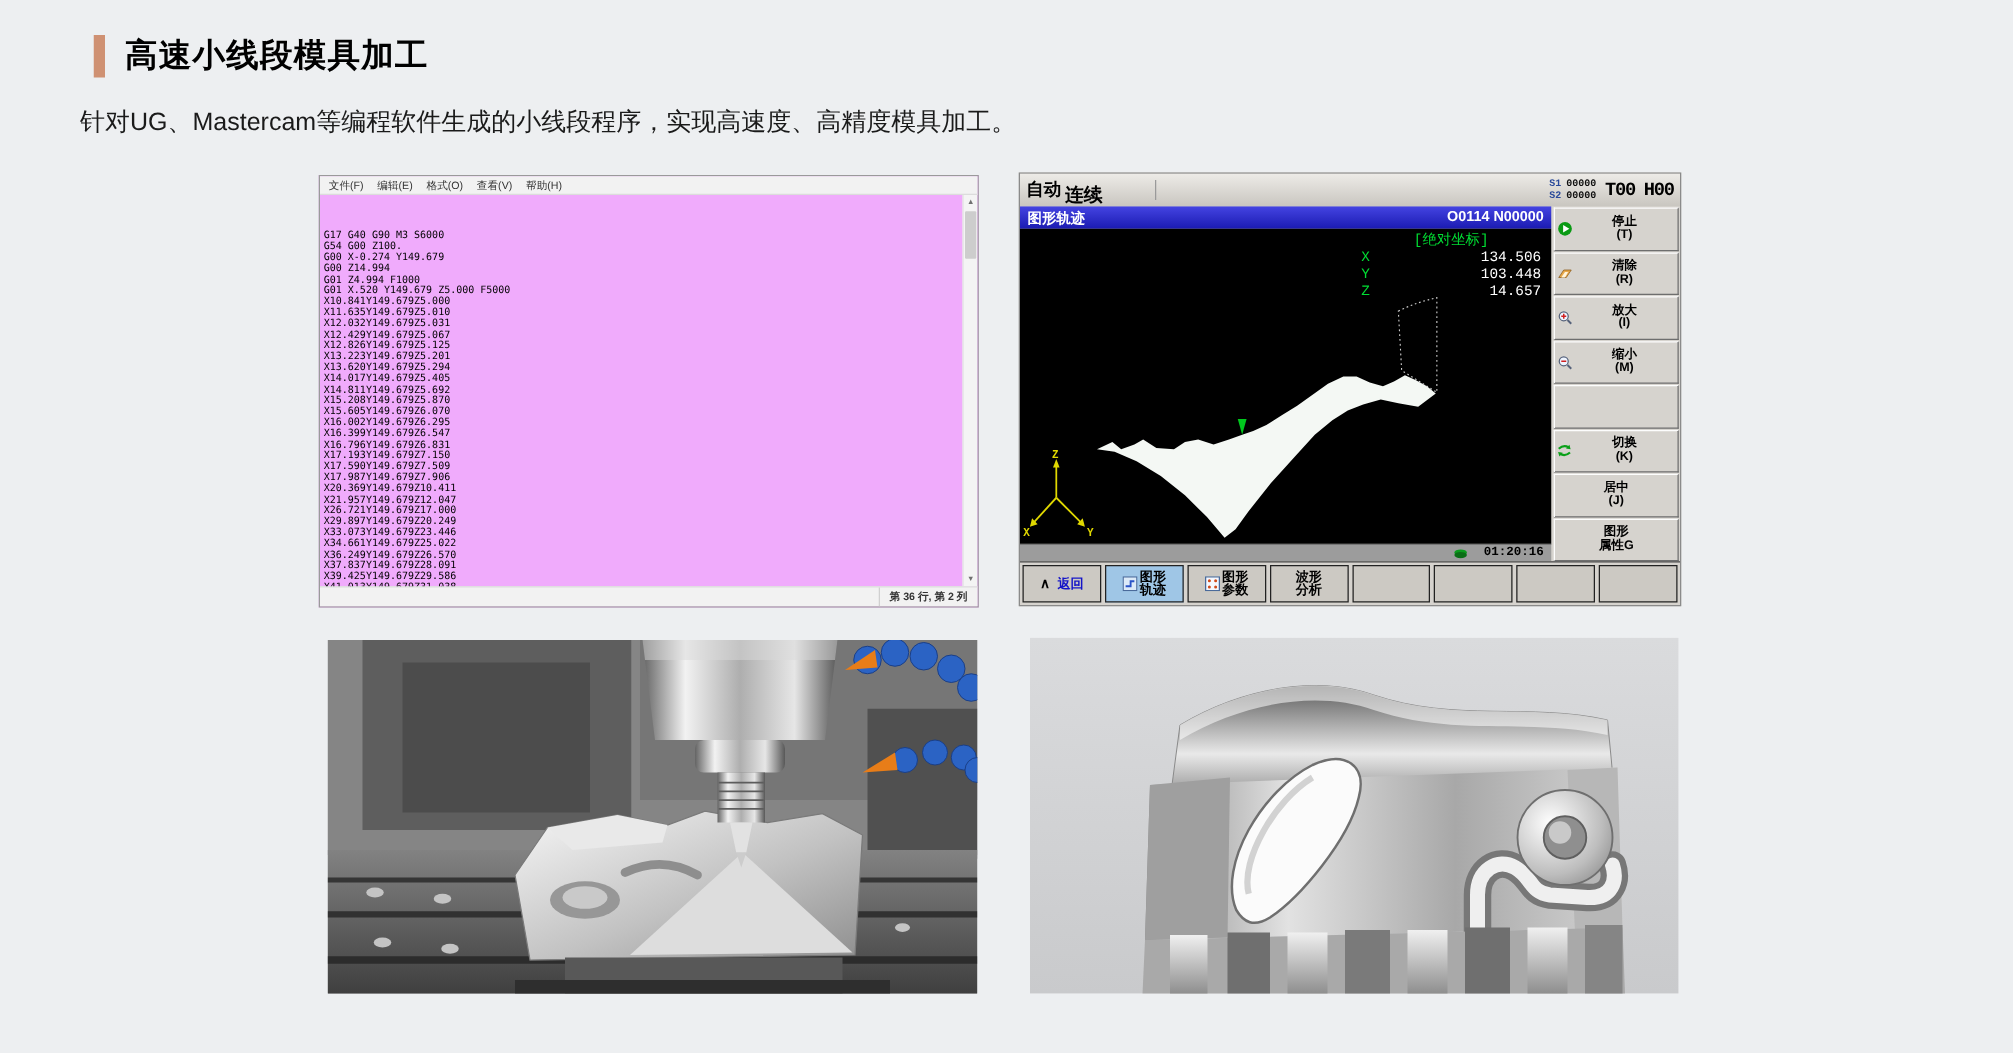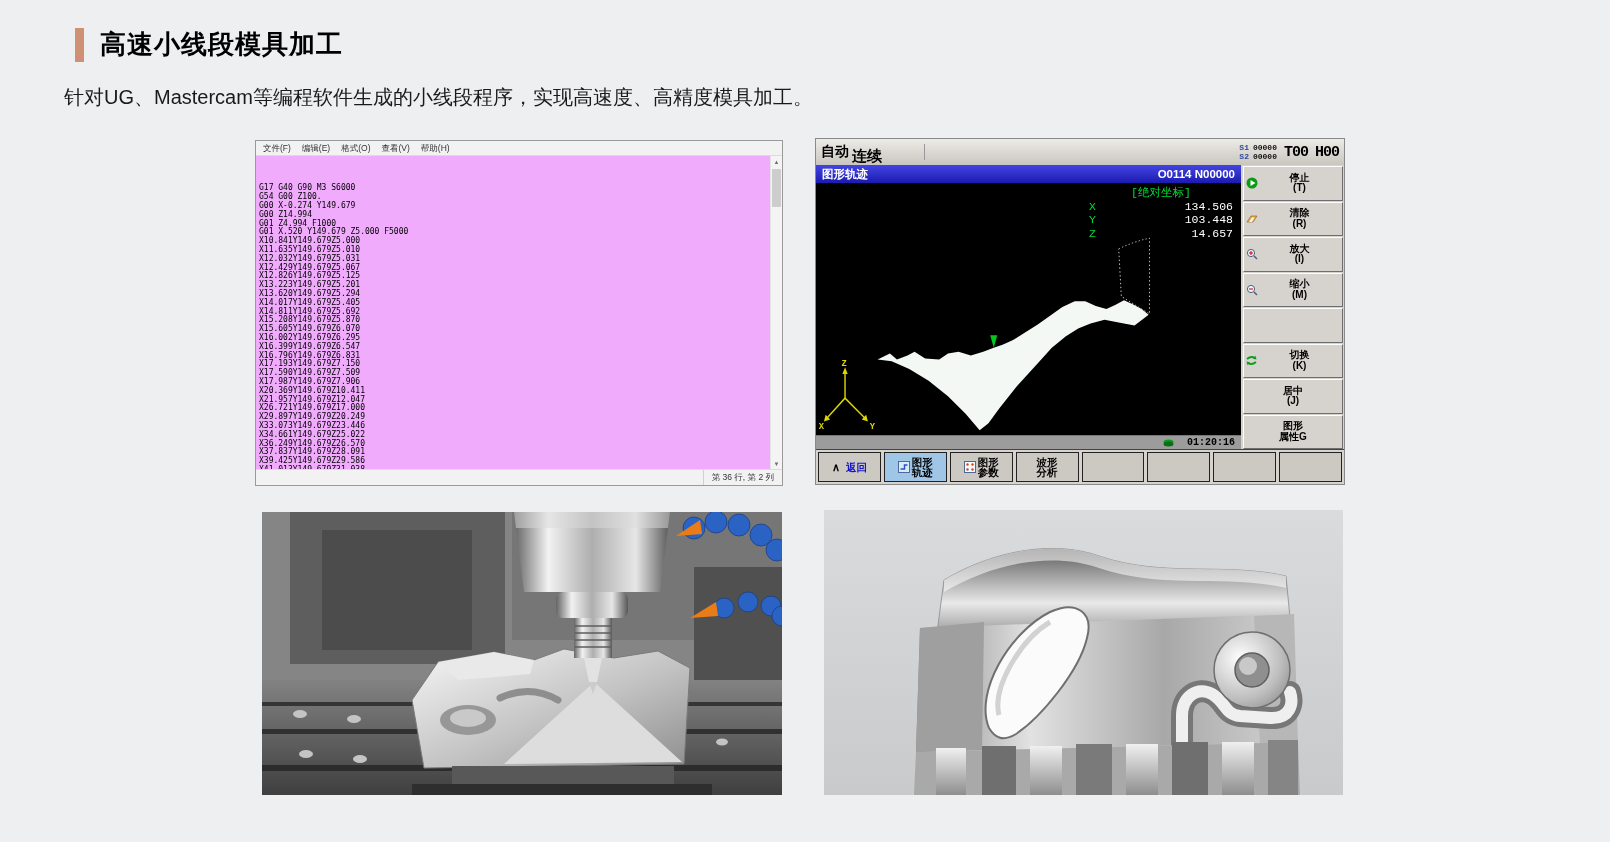--- a/index.html
+++ b/index.html
@@ -24,21 +24,21 @@
   .np-body{flex:1;position:relative;overflow:hidden;}
   .np-text{position:absolute;left:0;top:0;right:11px;bottom:0;padding:2px 0 0 3px;
     font-family:"DejaVu Sans Mono",monospace;font-size:8px;line-height:8.8px;color:#000;white-space:pre;}
   .np-scrollbar{position:absolute;right:0;top:0;bottom:0;width:11px;background:#f4f4f4;border-left:1px solid #e4e4e4;}
   .np-scroll-up,.np-scroll-down{position:absolute;left:0;width:11px;height:11px;font-size:6px;color:#707070;
     display:flex;align-items:center;justify-content:center;}
   .np-scroll-up{top:0;}
   .np-scroll-down{bottom:0;}
   .np-thumb{position:absolute;left:1px;top:13px;width:9px;height:38px;background:#cdcdcd;border-radius:1px;}
   .np-statusbar{height:15px;background:#f2f2f2;border-top:1px solid #dcdcdc;display:flex;align-items:flex-start;
-    font-size:8.5px;color:#333;flex:none;}
+    font-size:8.5px;color:#333;flex:none;font-weight:bold;}
   .np-status-spacer{flex:1;}
   .np-status-cell{border-left:1px solid #d0d0d0;padding:0 8px;height:100%;display:flex;align-items:center;}
 
   
   .cnc{position:absolute;left:815px;top:138px;width:530px;height:347px;background:#d6d3ce;
     border:1px solid #8a8a8a;box-sizing:border-box;display:flex;flex-direction:column;}
   .cnc-header{height:26px;flex:none;display:flex;align-items:center;padding:0 5px;
     background:linear-gradient(#edebe7,#c9c6c0);position:relative;}
   .cnc-mode{font-size:14px;font-weight:bold;color:#000;}
   .cnc-mode-sub{font-size:15px;font-weight:bold;color:#000;margin:8px 0 0 3px;}

